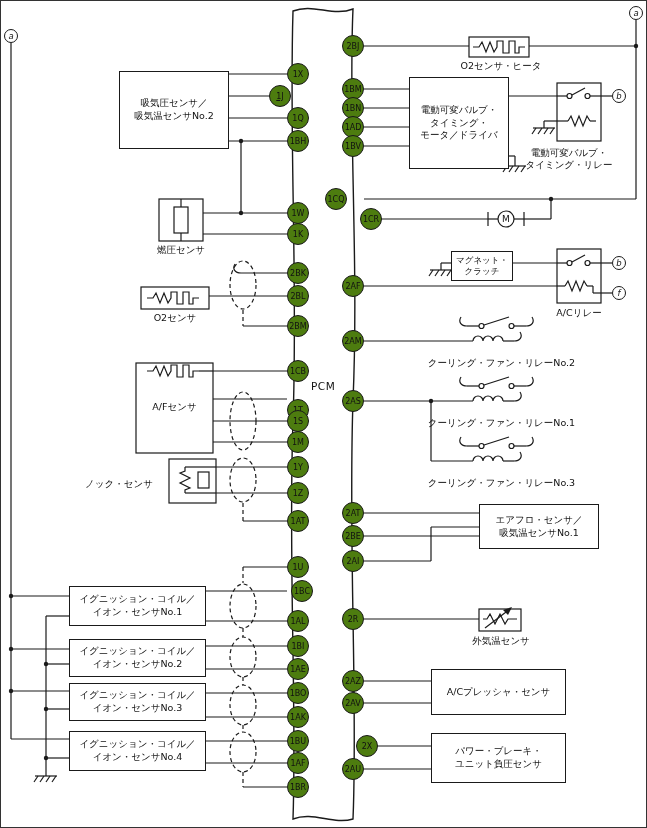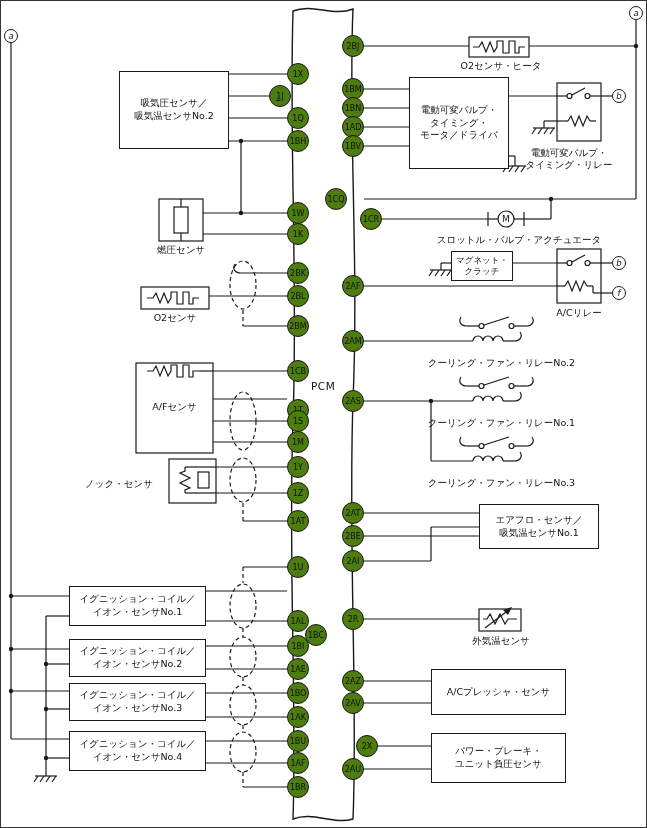--- a/index.html
+++ b/index.html
@@ -294,21 +294,21 @@
 <div class="pin" style="left:286px;top:284px;">2BL</div>
 <div class="pin" style="left:286px;top:314px;">2BM</div>
 <div class="pin" style="left:286px;top:359px;">1CB</div>
 <div class="pin" style="left:286px;top:398px;">1T</div>
 <div class="pin" style="left:286px;top:409px;">1S</div>
 <div class="pin" style="left:286px;top:430px;">1M</div>
 <div class="pin" style="left:286px;top:455px;">1Y</div>
 <div class="pin" style="left:286px;top:481px;">1Z</div>
 <div class="pin" style="left:286px;top:509px;">1AT</div>
 <div class="pin" style="left:286px;top:555px;">1U</div>
-<div class="pin" style="left:304px;top:579px;margin-top:44px;">1BC</div>
+<div class="pin" style="left:290px;top:579px;">1BC</div>
 <div class="pin" style="left:286px;top:609px;">1AL</div>
 <div class="pin" style="left:286px;top:634px;">1BI</div>
 <div class="pin" style="left:286px;top:657px;">1AE</div>
 <div class="pin" style="left:286px;top:681px;">1BO</div>
 <div class="pin" style="left:286px;top:705px;">1AK</div>
 <div class="pin" style="left:286px;top:729px;">1BU</div>
 <div class="pin" style="left:286px;top:751px;">1AF</div>
 <div class="pin" style="left:286px;top:775px;">1BR</div>
 
 <div class="pin" style="left:341px;top:34px;">2BJ</div>
@@ -362,21 +362,20 @@
   <span>電動可変バルブ・</span>
   <span>タイミング・</span>
   <span>モータ／ドライバ</span>
 </div>
 
 <div class="lb" style="left:508px;top:146px;width:120px;">
   <span style="display:block">電動可変バルブ・</span>
   <span style="display:block">タイミング・リレー</span>
 </div>
 
-<div class="lb" style="left:418px;top:233px;width:200px;">スロットル・バルブ・アクチュエータ</div>
 
 <div class="bx" style="left:450px;top:250px;width:62px;height:30px;font-size:8.5px;">
   <span>マグネット・</span>
   <span>クラッチ</span>
 </div>
 <div class="lb" style="left:528px;top:306px;width:100px;">A/Cリレー</div>
 
 <div class="lb" style="left:408px;top:356px;width:185px;">クーリング・ファン・リレーNo.2</div>
 <div class="lb" style="left:408px;top:416px;width:185px;">クーリング・ファン・リレーNo.1</div>
 <div class="lb" style="left:408px;top:476px;width:185px;">クーリング・ファン・リレーNo.3</div>

